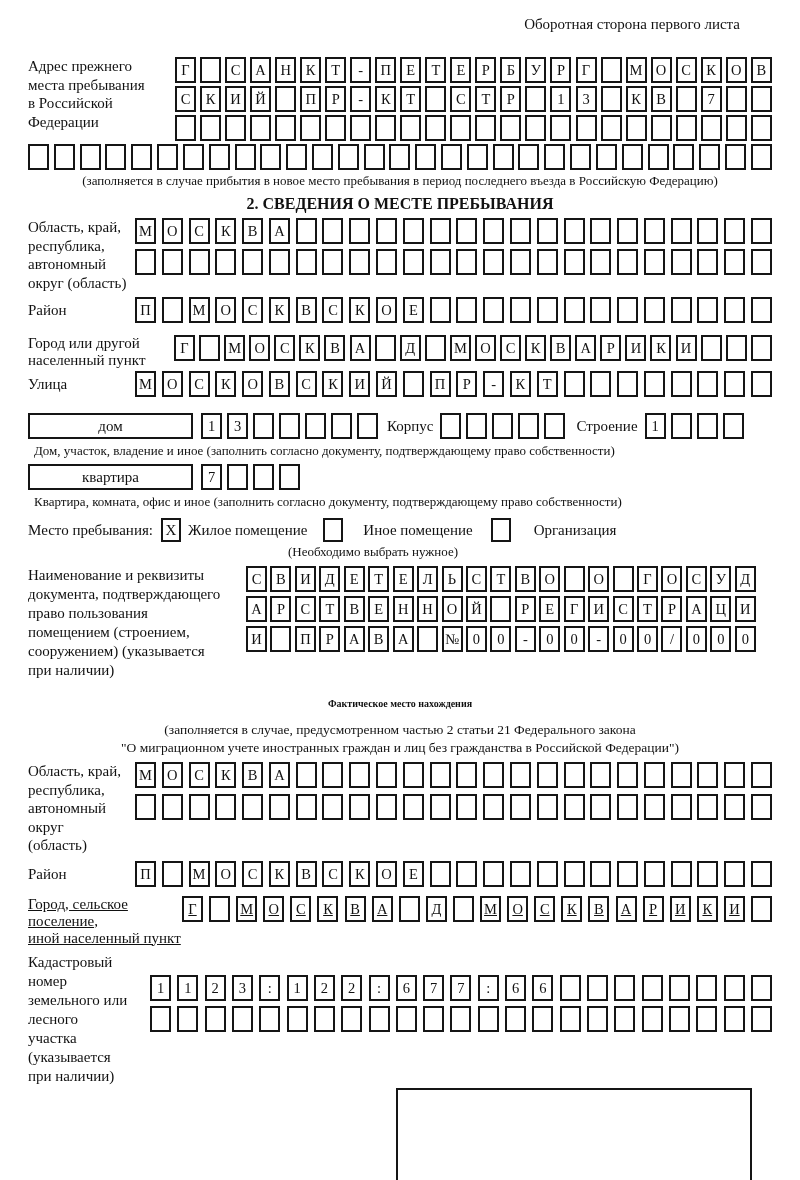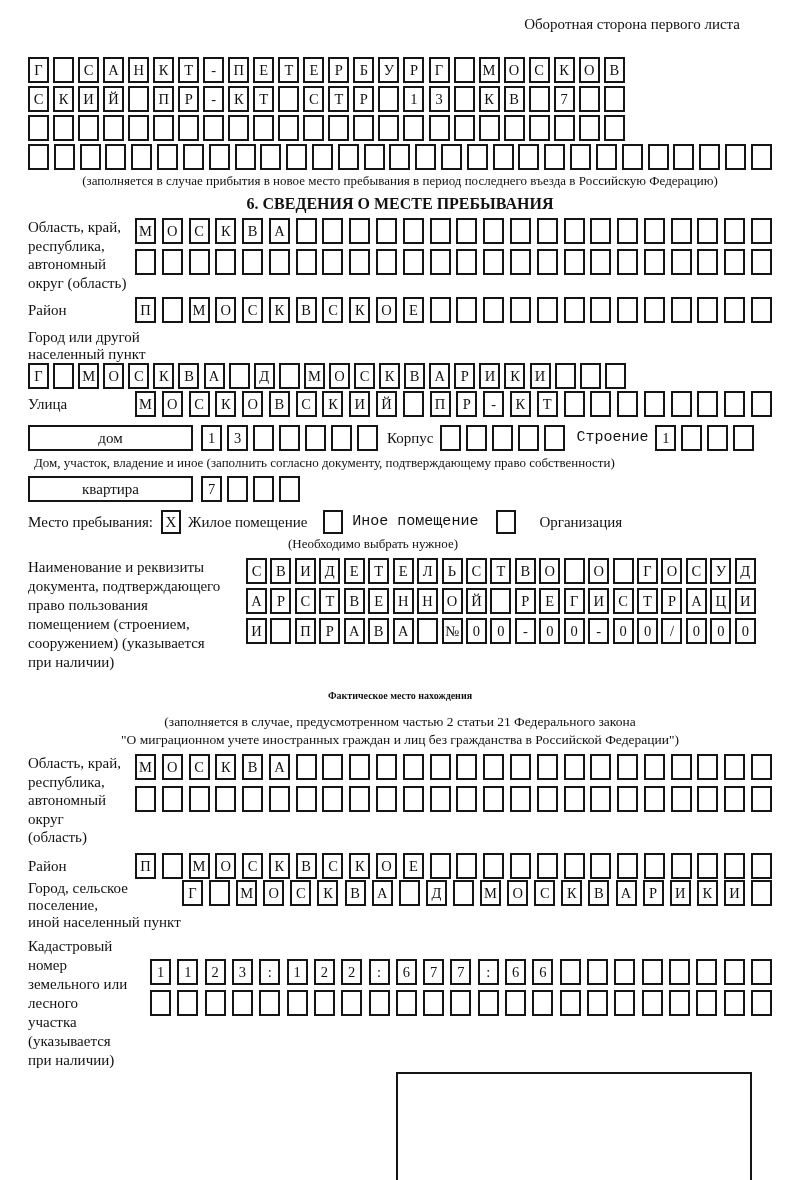--- a/index.html
+++ b/index.html
@@ -54,20 +54,24 @@
   }
 </style>
 </head>
 <body>
 
 <div class="page">
 
   <div class="hdr-note">Оборотная сторона первого листа</div>
 
   <div class="frow" style="margin-top:24px;">
+    <div class="lbl" style="width:147px;">Адрес прежнего
+места пребывания
+в Российской
+Федерации</div>
     <div>
       <div class="cells w-prev rowgap">
           <span class="cell">Г</span>
           <span class="cell"></span>
           <span class="cell">С</span>
           <span class="cell">А</span>
           <span class="cell">Н</span>
           <span class="cell">К</span>
           <span class="cell">Т</span>
           <span class="cell">-</span>
@@ -168,21 +172,21 @@
       <span class="cell"></span>
       <span class="cell"></span>
       <span class="cell"></span>
       <span class="cell"></span>
       <span class="cell"></span>
       <span class="cell"></span>
       <span class="cell"></span>
     </div>
   <div class="caption caption-c" style="margin-top:3px;">(заполняется в случае прибытия в новое место пребывания в период последнего въезда в Российскую Федерацию)</div>
 
-  <div class="sec-title" style="margin-top:5px;">6. СВЕДЕНИЯ О МЕСТЕ ПРЕБЫВАНИЯ</div>
+  <div class="sec-title" style="margin-top:5px;">2. СВЕДЕНИЯ О МЕСТЕ ПРЕБЫВАНИЯ</div>
 
   <div class="frow" style="margin-top:4px;">
     <div class="lbl" style="width:107px;">Область, край,
 республика,
 автономный
 округ (область)</div>
     <div>
       <div class="cells w-reg" style="margin-bottom:5px;">
           <span class="cell">М</span>
           <span class="cell">О</span>
@@ -261,21 +265,21 @@
         <span class="cell"></span>
         <span class="cell"></span>
         <span class="cell"></span>
         <span class="cell"></span>
         <span class="cell"></span>
         <span class="cell"></span>
         <span class="cell"></span>
       </div>
   </div>
 
-  <div class="frow" style="margin-top:6px;flex-direction:column;">
+  <div class="frow" style="margin-top:12px;">
     <div class="lbl" style="width:146px;line-height:17px;">Город или другой
 населенный пункт</div>
     <div class="cells w-city">
         <span class="cell">Г</span>
         <span class="cell"></span>
         <span class="cell">М</span>
         <span class="cell">О</span>
         <span class="cell">С</span>
         <span class="cell">К</span>
         <span class="cell">В</span>
@@ -322,65 +326,66 @@
         <span class="cell"></span>
         <span class="cell"></span>
         <span class="cell"></span>
         <span class="cell"></span>
         <span class="cell"></span>
         <span class="cell"></span>
         <span class="cell"></span>
       </div>
   </div>
 
-  <div class="frow" style="margin-top:8px;">
+  <div class="frow" style="margin-top:16px;">
     <div class="bigbox" style="width:165px;">дом</div>
     <div class="cells-tight" style="margin-left:8px;">
         <span class="cell">1</span>
         <span class="cell">3</span>
         <span class="cell"></span>
         <span class="cell"></span>
         <span class="cell"></span>
         <span class="cell"></span>
         <span class="cell"></span>
       </div>
     <div class="lbl-inline" style="margin-left:4px;">Корпус</div>
     <div class="cells-tight" style="margin-left:7px;">
         <span class="cell"></span>
         <span class="cell"></span>
         <span class="cell"></span>
         <span class="cell"></span>
         <span class="cell"></span>
       </div>
-    <div class="lbl-inline" style="margin-left:6px;font-family:Liberation Mono, monospace;">Строение</div>
+    <div class="lbl-inline" style="margin-left:6px;">Строение</div>
     <div class="cells-tight" style="margin-left:7px;">
         <span class="cell">1</span>
         <span class="cell"></span>
         <span class="cell"></span>
         <span class="cell"></span>
       </div>
   </div>
   <div class="caption" style="margin-top:4px;margin-left:6px;">Дом, участок, владение и иное (заполнить согласно документу, подтверждающему право собственности)</div>
 
   <div class="frow" style="margin-top:5px;align-items:center;">
     <div class="bigbox" style="width:165px;">квартира</div>
     <div class="cells-tight" style="margin-left:8px;">
         <span class="cell">7</span>
         <span class="cell"></span>
         <span class="cell"></span>
         <span class="cell"></span>
       </div>
   </div>
+  <div class="caption" style="margin-top:4px;margin-left:6px;">Квартира, комната, офис и иное (заполнить согласно документу, подтверждающему право собственности)</div>
 
   <div class="frow" style="margin-top:7px;align-items:center;">
     <div class="lbl-inline">Место пребывания:</div>
     <span class="cbx" style="margin-left:8px;">X</span>
     <div class="lbl-inline" style="margin-left:7px;">Жилое помещение</div>
     <span class="cbx" style="margin-left:16px;"></span>
-    <div class="lbl-inline" style="margin-left:9px;font-family:Liberation Mono, monospace;">Иное помещение</div>
+    <div class="lbl-inline" style="margin-left:20px;">Иное помещение</div>
     <span class="cbx" style="margin-left:18px;"></span>
     <div class="lbl-inline" style="margin-left:23px;">Организация</div>
   </div>
   <div class="caption" style="margin-left:205px;width:280px;text-align:center;margin-top:1px;">(Необходимо выбрать нужное)</div>
 
   <div class="frow" style="margin-top:6px;">
     <div class="lbl" style="width:218px;line-height:19px;">Наименование и реквизиты
 документа, подтверждающего
 право пользования
 помещением (строением,
@@ -547,21 +552,21 @@
         <span class="cell"></span>
         <span class="cell"></span>
         <span class="cell"></span>
         <span class="cell"></span>
         <span class="cell"></span>
         <span class="cell"></span>
         <span class="cell"></span>
       </div>
   </div>
 
-  <div class="frow" style="margin-top:1px;">
+  <div class="frow" style="margin-top:9px;text-decoration:underline;">
     <div class="lbl" style="width:154px;line-height:17px;">Город, сельское поселение,
 иной населенный пункт</div>
     <div class="cells w-cityf">
         <span class="cell">Г</span>
         <span class="cell"></span>
         <span class="cell">М</span>
         <span class="cell">О</span>
         <span class="cell">С</span>
         <span class="cell">К</span>
         <span class="cell">В</span>

